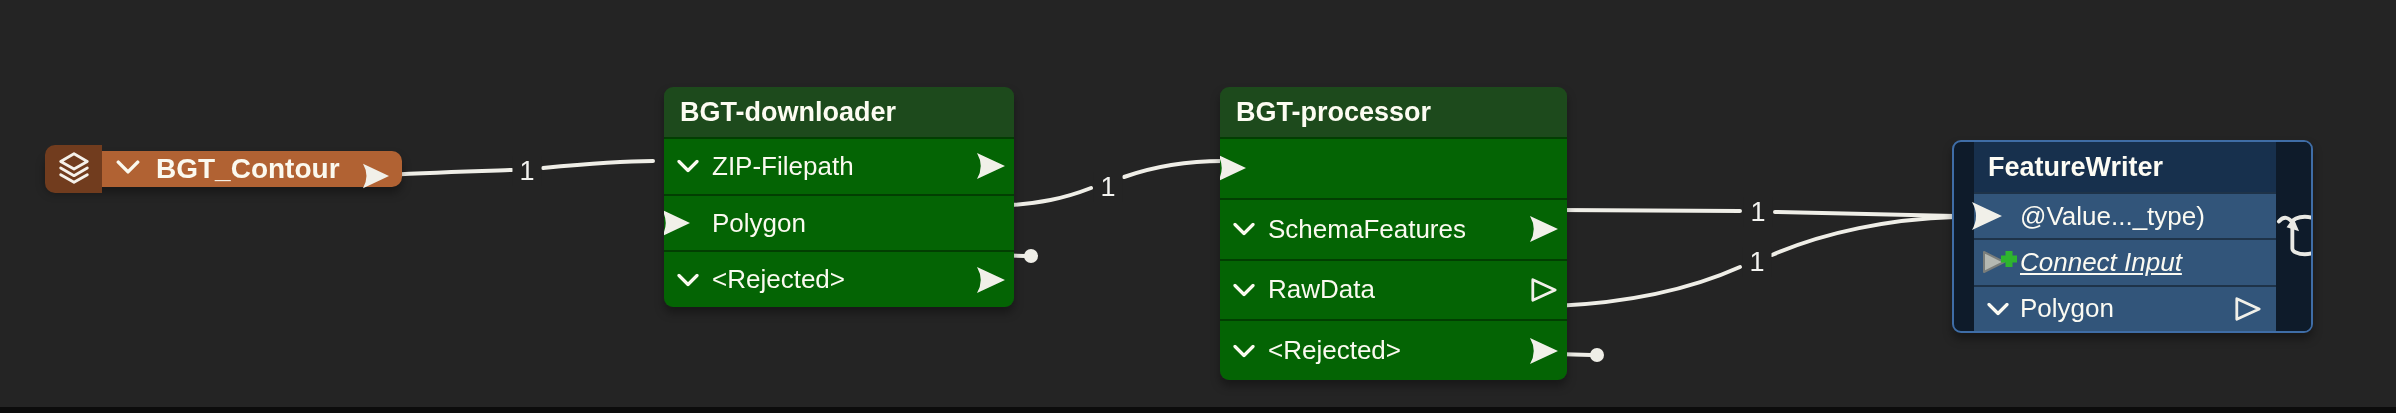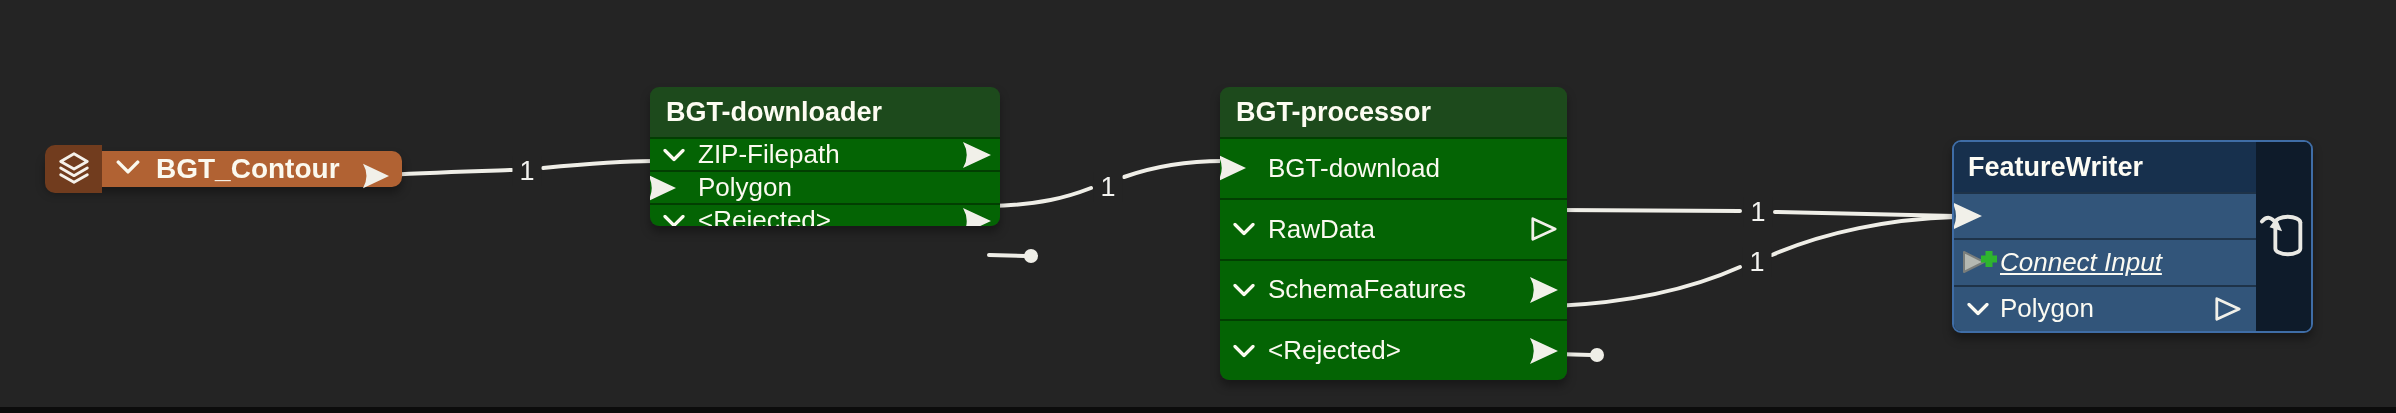--- a/index.html
+++ b/index.html
@@ -27,32 +27,32 @@
   .reader-iconbox{
     width:57px;height:48px;background:#713c1e;border-radius:10px 0 0 10px;
     display:flex;align-items:center;justify-content:center;flex:none;
   }
   .reader-title{color:#fbf9ef;font-size:28px;font-weight:bold;margin-left:16px;white-space:nowrap;}
   .node-reader .chev{margin-left:14px;flex:none;}
   .reader-out{position:absolute;right:13px;top:11px;}
 
   
   .node-green{border-radius:9px;overflow:hidden;display:flex;flex-direction:column;}
-  .node-downloader{left:650px;top:87px;width:350px;height:139px;}
+  .node-downloader{left:664px;top:87px;width:350px;height:220px;}
   .node-processor{left:1220px;top:87px;width:347px;height:293px;}
   .g-header{height:50px;background:#1d4a1c;display:flex;align-items:center;flex:none;}
   .g-header .ttl{color:#fdfcf2;font-size:27px;font-weight:bold;margin-left:16px;white-space:nowrap;}
   .g-row{flex:1;background:#046404;position:relative;display:flex;align-items:center;
          border-top:2px solid rgba(0,0,0,0.38);}
   .g-row .lbl{color:#fbfaf0;font-size:26px;margin-left:48px;white-space:nowrap;}
 
   
   .node-writer{
     left:1952px;top:140px;width:361px;height:193px;background:#0e1b2a;
-    border:2px solid #3f6da6;border-radius:9px;overflow:hidden;display:flex;
+    border:2px solid #3f6da6;border-radius:9px;overflow:hidden;display:flex;padding-left:20px;
   }
   .w-main{width:302px;display:flex;flex-direction:column;flex:none;}
   .w-header{height:50px;background:#17304d;display:flex;align-items:center;flex:none;}
   .w-header .ttl{color:#fdfcf4;font-size:27px;font-weight:bold;margin-left:14px;white-space:nowrap;}
   .w-row{flex:1;background:#32557a;position:relative;display:flex;align-items:center;
          border-top:2px solid rgba(0,0,0,0.40);}
   .w-row .lbl{color:#fbfaf2;font-size:26px;margin-left:46px;white-space:nowrap;}
   .w-row .lbl.italic{font-style:italic;text-decoration:underline;}
   .w-strip{flex:1;background:#0e1b2a;display:flex;align-items:center;justify-content:center;}
 
@@ -152,45 +152,44 @@
   <div class="node node-green node-processor">
     <div class="g-header">
       <span class="ttl">BGT-processor</span>
     </div>
     <div class="g-row">
       <span class="pin pin-in">
         <svg width="28" height="27" viewBox="0 0 30 28">
             <path d="M0 0 Q8 14 0 28 L30 14 Z" fill="#f1f0e9"></path>
           </svg>
       </span>
-      <span class="lbl">BGT-download</span>
+    </div>
+    <div class="g-row">
+      <span class="pin pin-chev">
+        <svg width="22" height="13" viewBox="0 0 22 13" fill="none" stroke="#fbfaf0" stroke-width="3.2" stroke-linecap="round" stroke-linejoin="round">
+            <polyline points="2,2 11,11 20,2"></polyline>
+          </svg>
+      </span>
+      <span class="lbl">SchemaFeatures</span>
+      <span class="pin pin-out">
+        <svg width="28" height="27" viewBox="0 0 30 28">
+            <path d="M0 0 Q8 14 0 28 L30 14 Z" fill="#f1f0e9"></path>
+          </svg>
+      </span>
     </div>
     <div class="g-row">
       <span class="pin pin-chev">
         <svg width="22" height="13" viewBox="0 0 22 13" fill="none" stroke="#fbfaf0" stroke-width="3.2" stroke-linecap="round" stroke-linejoin="round">
             <polyline points="2,2 11,11 20,2"></polyline>
           </svg>
       </span>
       <span class="lbl">RawData</span>
       <span class="pin pin-out">
         <svg width="28" height="27" viewBox="0 0 30 28">
             <path d="M3 3 L27 14 L3 25 Z" fill="none" stroke="#f1f0e9" stroke-width="3" stroke-linejoin="round"></path>
-          </svg>
-      </span>
-    </div>
-    <div class="g-row">
-      <span class="pin pin-chev">
-        <svg width="22" height="13" viewBox="0 0 22 13" fill="none" stroke="#fbfaf0" stroke-width="3.2" stroke-linecap="round" stroke-linejoin="round">
-            <polyline points="2,2 11,11 20,2"></polyline>
-          </svg>
-      </span>
-      <span class="lbl">SchemaFeatures</span>
-      <span class="pin pin-out">
-        <svg width="28" height="27" viewBox="0 0 30 28">
-            <path d="M0 0 Q8 14 0 28 L30 14 Z" fill="#f1f0e9"></path>
           </svg>
       </span>
     </div>
     <div class="g-row">
       <span class="pin pin-chev">
         <svg width="22" height="13" viewBox="0 0 22 13" fill="none" stroke="#fbfaf0" stroke-width="3.2" stroke-linecap="round" stroke-linejoin="round">
             <polyline points="2,2 11,11 20,2"></polyline>
           </svg>
       </span>
       <span class="lbl">&lt;Rejected&gt;</span>
@@ -206,20 +205,21 @@
     <div class="w-main">
       <div class="w-header">
         <span class="ttl">FeatureWriter</span>
       </div>
       <div class="w-row">
         <span class="pin pin-in">
           <svg width="30" height="29" viewBox="0 0 30 28">
               <path d="M0 0 Q8 14 0 28 L30 14 Z" fill="#f1f0e9"></path>
             </svg>
         </span>
+        <span class="lbl">@Value..._type)</span>
       </div>
       <div class="w-row">
         <span class="pin pin-connect">
           <svg width="40" height="32" viewBox="0 0 40 32">
             <path d="M4 6 L4 26 L24 16 Z" fill="#b4b8b2" stroke="#797d7b" stroke-width="2" stroke-linejoin="round"></path>
             <line x1="29" y1="5" x2="29" y2="21" stroke="#2eb52e" stroke-width="7"></line>
             <line x1="21" y1="13" x2="37" y2="13" stroke="#2eb52e" stroke-width="7"></line>
           </svg>
         </span>
         <span class="lbl italic">Connect Input</span>

